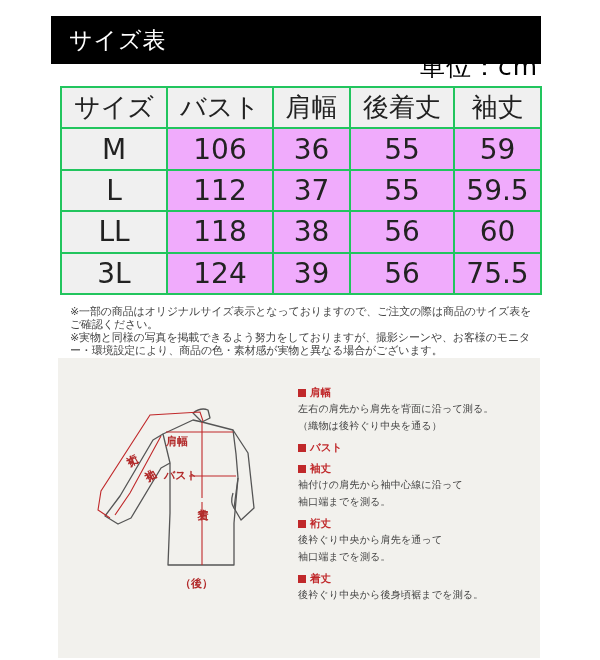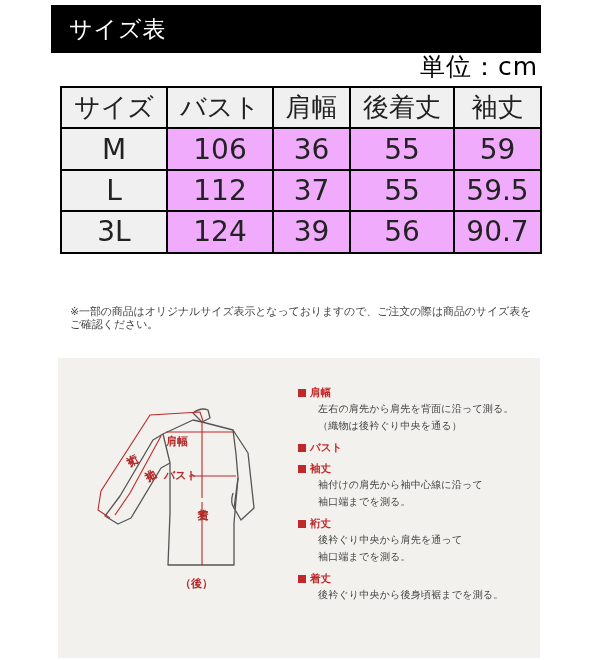--- a/index.html
+++ b/index.html
@@ -1,34 +1,34 @@
 <!DOCTYPE html>
 <html><head>
   <meta charset="utf-8">
   <style>
     * { margin: 0; padding: 0; box-sizing: border-box; }
     html, body { width: 600px; height: 660px; background: #ffffff; overflow: hidden; }
     body { position: relative; font-family: "DejaVu Sans", sans-serif; color: #333; }
 
     .title-bar {
-      position: absolute; left: 51px; top: 5px; width: 490px; height: 48px;
+      position: absolute; left: 51px; top: 16px; width: 490px; height: 48px;
       background: #000; color: #fff;
       font-size: 23px; line-height: 48px; padding-left: 18px; letter-spacing: 1px;
     }
     .unit {
       position: absolute; right: 62px; top: 50px; height: 34px;
       font-size: 25px; color: #000000; line-height: 34px; letter-spacing: 1px; text-align: right;
     }
 
     table.size-table {
       position: absolute; left: 60px; top: 86px; width: 480px;
       border-collapse: collapse; table-layout: fixed;
     }
     table.size-table th, table.size-table td {
-      border: 2px solid #000000; text-align: center; height: 41.4px;
+      border: 2px solid #22c55e; text-align: center; height: 41.4px;
       font-weight: normal; color: #222; white-space: nowrap; overflow: hidden;
     }
     table.size-table th { background: #f0f0f0; font-size: 26px; letter-spacing: 0px; }
     table.size-table td { background: #f0abfc; font-size: 28px; }
     table.size-table td.size-cell { background: #f0f0f0; }
 
     .notes {
       position: absolute; left: 70px; top: 305px; width: 470px;
       font-size: 11px; line-height: 13px; color: #444; letter-spacing: -0.15px;
     }
@@ -41,21 +41,21 @@
     .diagram { position: absolute; left: 0; top: 0; width: 230px; height: 300px; }
     .diagram svg { position: absolute; left: 0; top: 0; }
     .dlabel { position: absolute; color: #b22a2a; font-size: 11px; line-height: 12px; font-weight: bold; }
     .dlabel.vert { writing-mode: vertical-rl; }
     .back-label { position: absolute; left: 122px; top: 218px; font-size: 11px; color: #b22a2a; font-weight: bold; }
 
     .descs { position: absolute; left: 240px; top: 27px; width: 240px; }
     .desc-item { margin-bottom: 6px; }
     .desc-head { color: #c0282a; font-size: 10.5px; font-weight: bold; line-height: 15px; display: flex; align-items: center; }
     .desc-head .sq { display: inline-block; width: 8px; height: 8px; background: #c0282a; margin-right: 4px; }
-    .desc-text { color: #444; font-size: 10px; line-height: 17px; white-space: pre-line; letter-spacing: 0.2px; margin-left: 20px; }
+    .desc-text { color: #444; font-size: 10px; line-height: 17px; white-space: pre-line; letter-spacing: 0.2px; }
   </style>
 </head>
 <body>
 
 <div class="title-bar">サイズ表</div>
 <div class="unit">単位：cm</div>
 
 <table class="size-table">
   <colgroup>
     <col style="width:106px">
@@ -82,31 +82,39 @@
       <td>59</td>
     </tr>
     <tr>
       <td class="size-cell">L</td>
       <td>112</td>
       <td>37</td>
       <td>55</td>
       <td>59.5</td>
     </tr>
     <tr>
+      <td class="size-cell">LL</td>
+      <td>118</td>
+      <td>38</td>
+      <td>56</td>
+      <td>60</td>
+    </tr>
+    <tr>
       <td class="size-cell">3L</td>
       <td>124</td>
       <td>39</td>
       <td>56</td>
-      <td>90.7</td>
+      <td>75.5</td>
     </tr>
   </tbody>
 </table>
 
 <div class="notes">
   <div>※一部の商品はオリジナルサイズ表示となっておりますので、ご注文の際は商品のサイズ表をご確認ください。</div>
+  <div>※実物と同様の写真を掲載できるよう努力をしておりますが、撮影シーンや、お客様のモニター・環境設定により、商品の色・素材感が実物と異なる場合がございます。</div>
 </div>
 
 <div class="panel">
   <div class="diagram">
     <svg width="230" height="300" viewBox="0 0 230 300">
 
       <g fill="none" stroke="#555" stroke-width="1.3" stroke-linejoin="round">
 
         <path d="M135 55 Q143 49 150 52 L152 60 L144 64 Z"></path>
 

